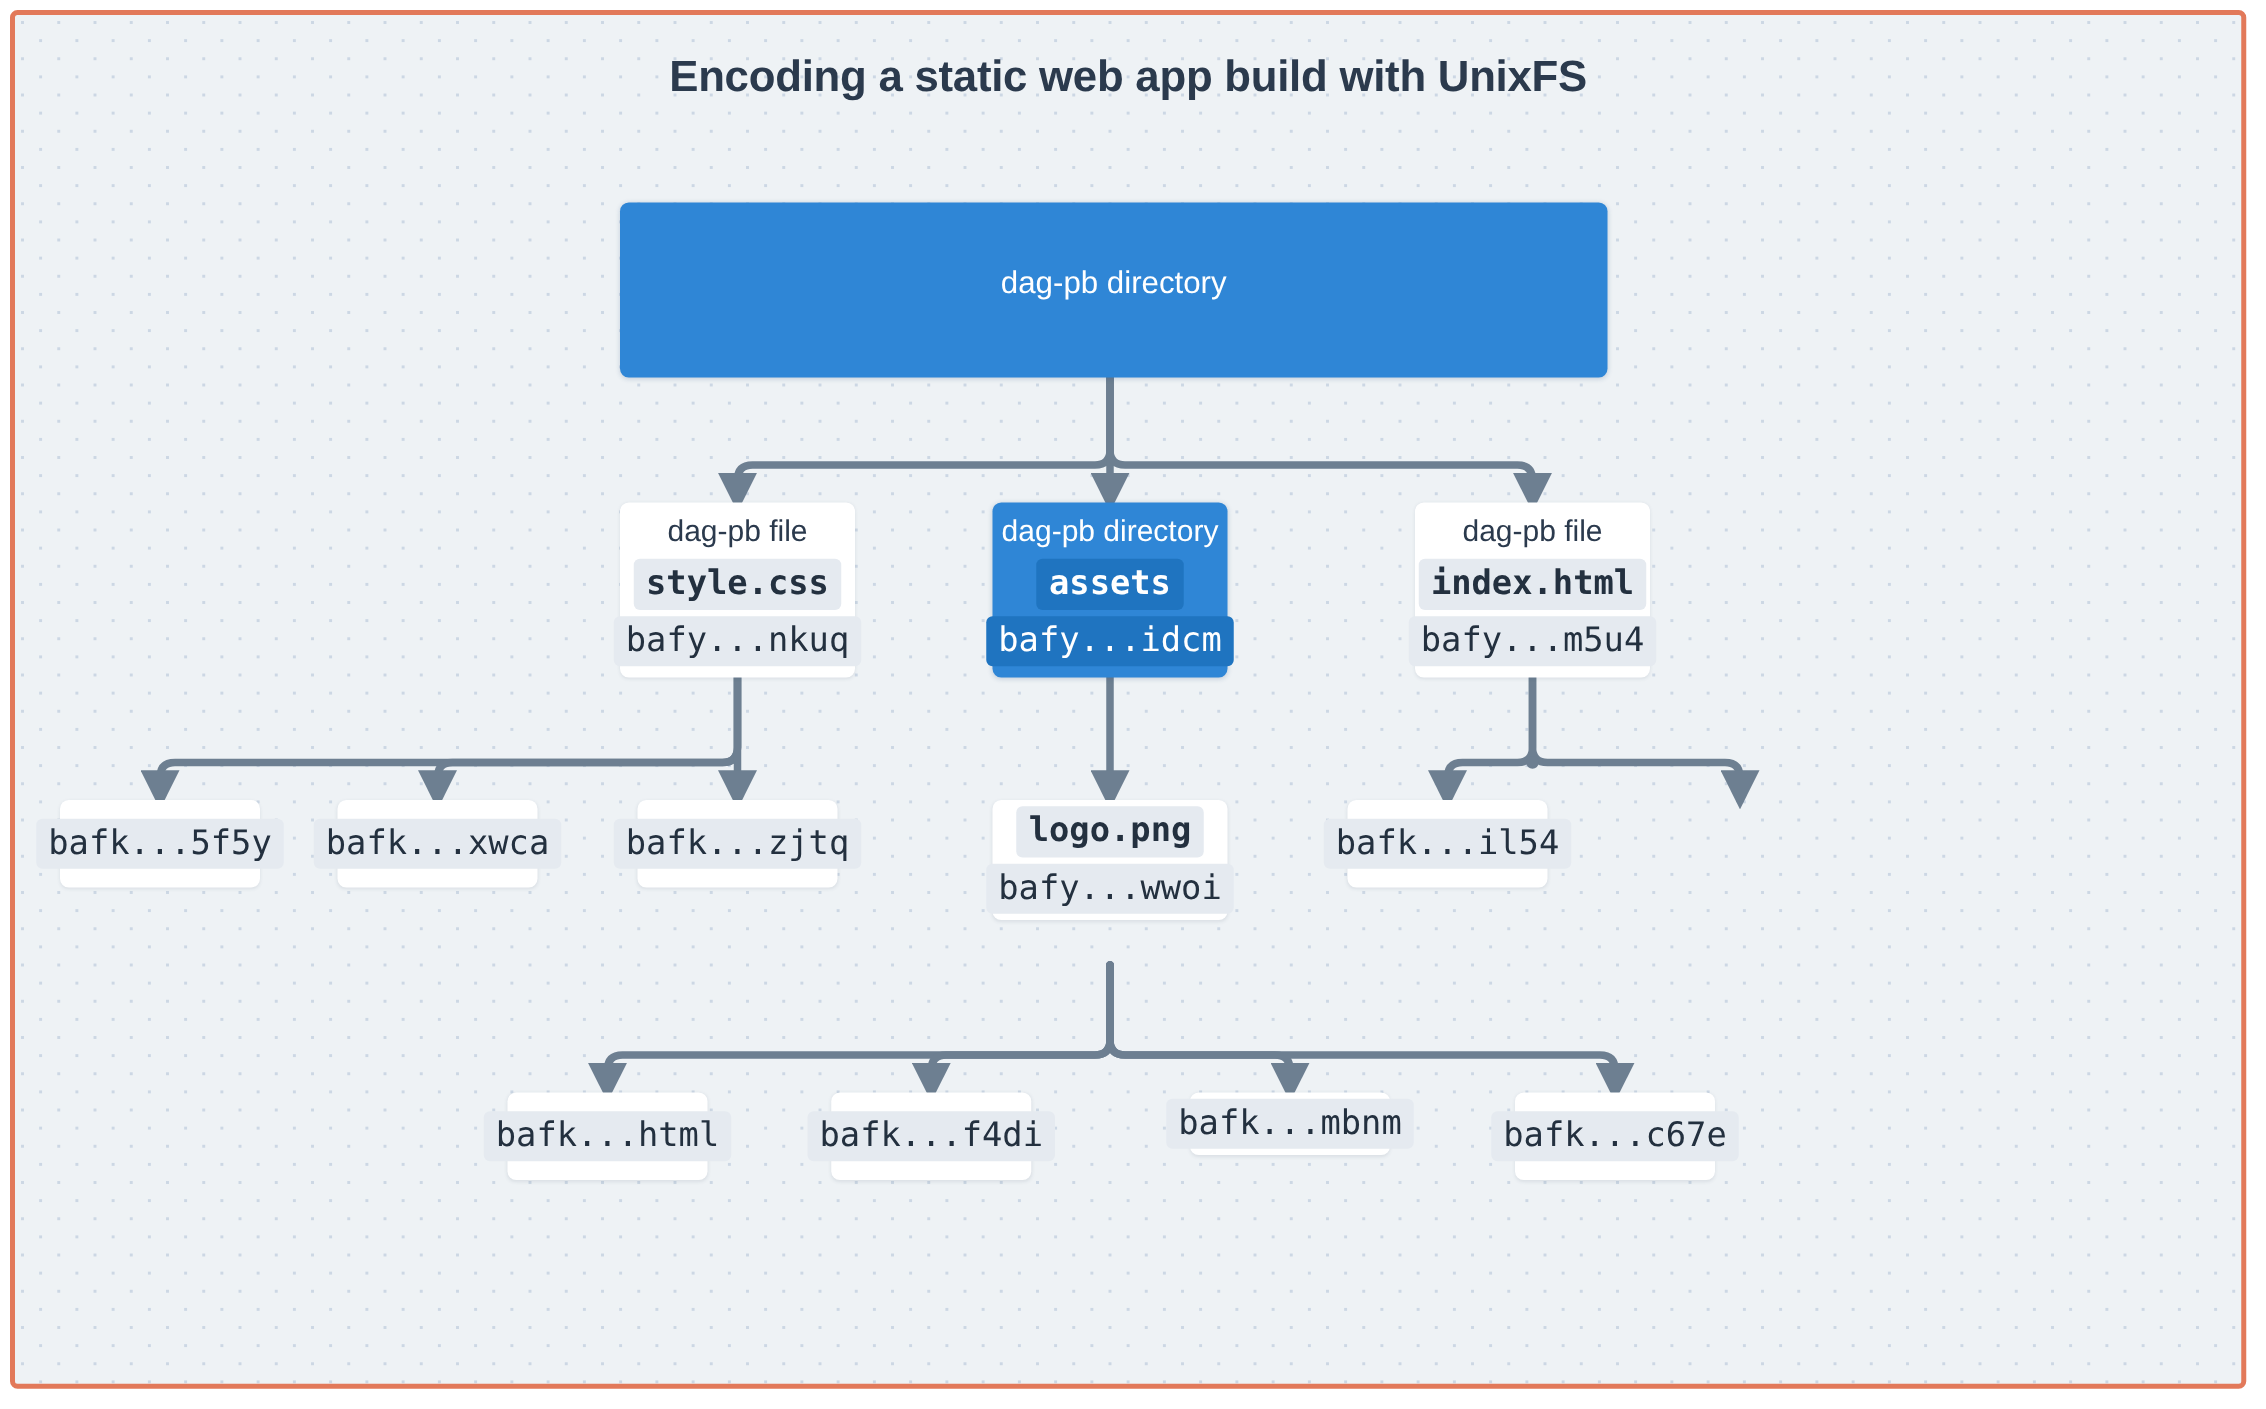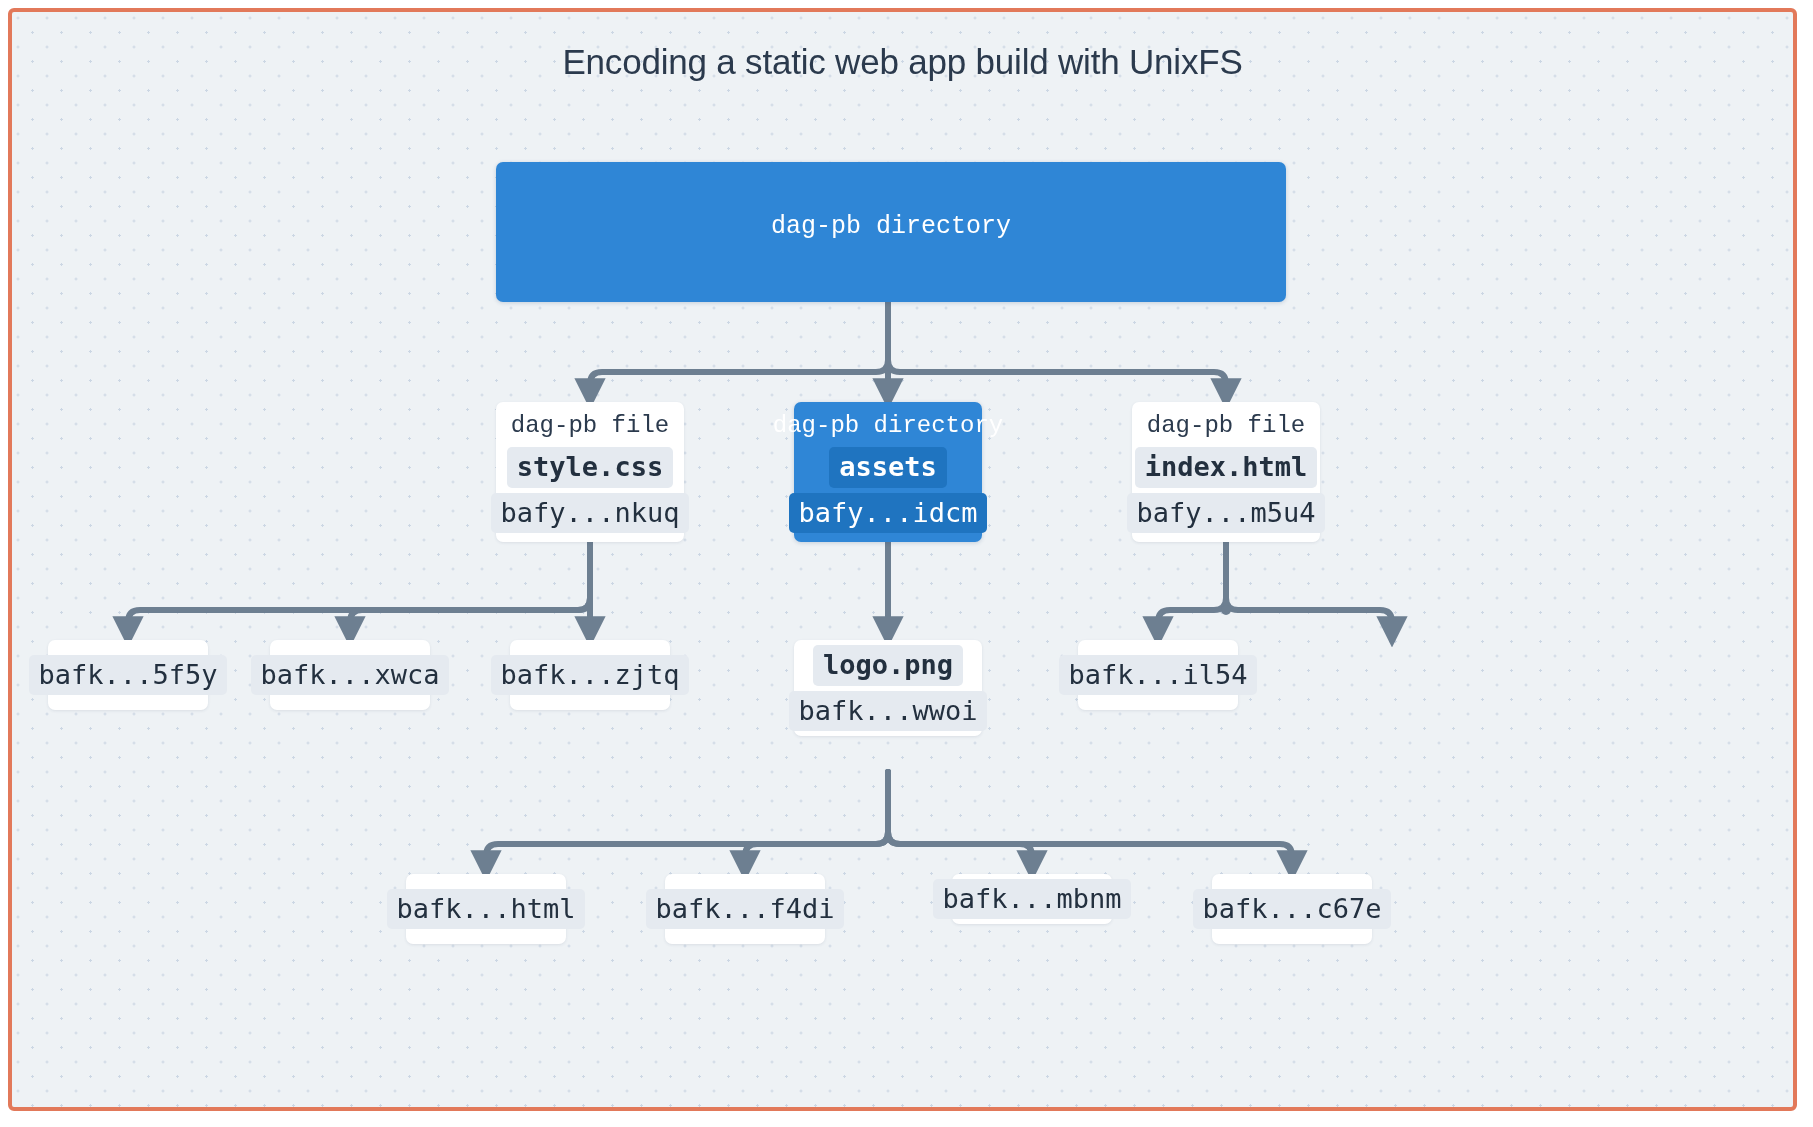--- a/index.html
+++ b/index.html
@@ -35,21 +35,21 @@
   }
 
   
   .title {
     position: absolute;
     left: 0;
     top: 30px;
     width: 100%;
     text-align: center;
     font-size: 35px;
-    font-weight: normal;
+    font-weight: bold;
     color: #2b3a4d;
     letter-spacing: -0.2px;
   }
 
   
   .edges {
     position: absolute;
     left: 0;
     top: 0;
     width: 1789px;
@@ -72,21 +72,20 @@
   .node.blue {
     background: #2f86d6;
     box-shadow: 0 1px 4px rgba(30,70,120,0.20);
   }
   .node-kind {
     font-size: 24px;
     color: #2b3a4d;
     line-height: 1.25;
     margin-bottom: 6px;
     white-space: nowrap;
-    font-family: Liberation Mono, monospace;
   }
   .node.blue .node-kind {
     color: #ffffff;
   }
   .chip {
     font-family: "DejaVu Sans Mono", "Liberation Mono", monospace;
     font-size: 27px;
     background: #e5eaf0;
     color: #23303f;
     border-radius: 5px;
@@ -169,21 +168,21 @@
   </div>
 
   <div class="node" style="left:1120px; top:390px; width:188px; height:140px;">
     <div class="node-kind">dag-pb file</div>
     <div class="chip bold">index.html</div>
     <div class="chip">bafy...m5u4</div>
   </div>
 
   <div class="node" style="left:782px; top:628px; width:188px; height:96px;">
     <div class="chip bold">logo.png</div>
-    <div class="chip">bafk...wwoi</div>
+    <div class="chip">bafy...wwoi</div>
   </div>
 
   <div class="node leaf" style="left:36px; top:628px; width:160px; height:70px;">
     <div class="chip">bafk...5f5y</div>
   </div>
   <div class="node leaf" style="left:258px; top:628px; width:160px; height:70px;">
     <div class="chip">bafk...xwca</div>
   </div>
   <div class="node leaf" style="left:498px; top:628px; width:160px; height:70px;">
     <div class="chip">bafk...zjtq</div>

